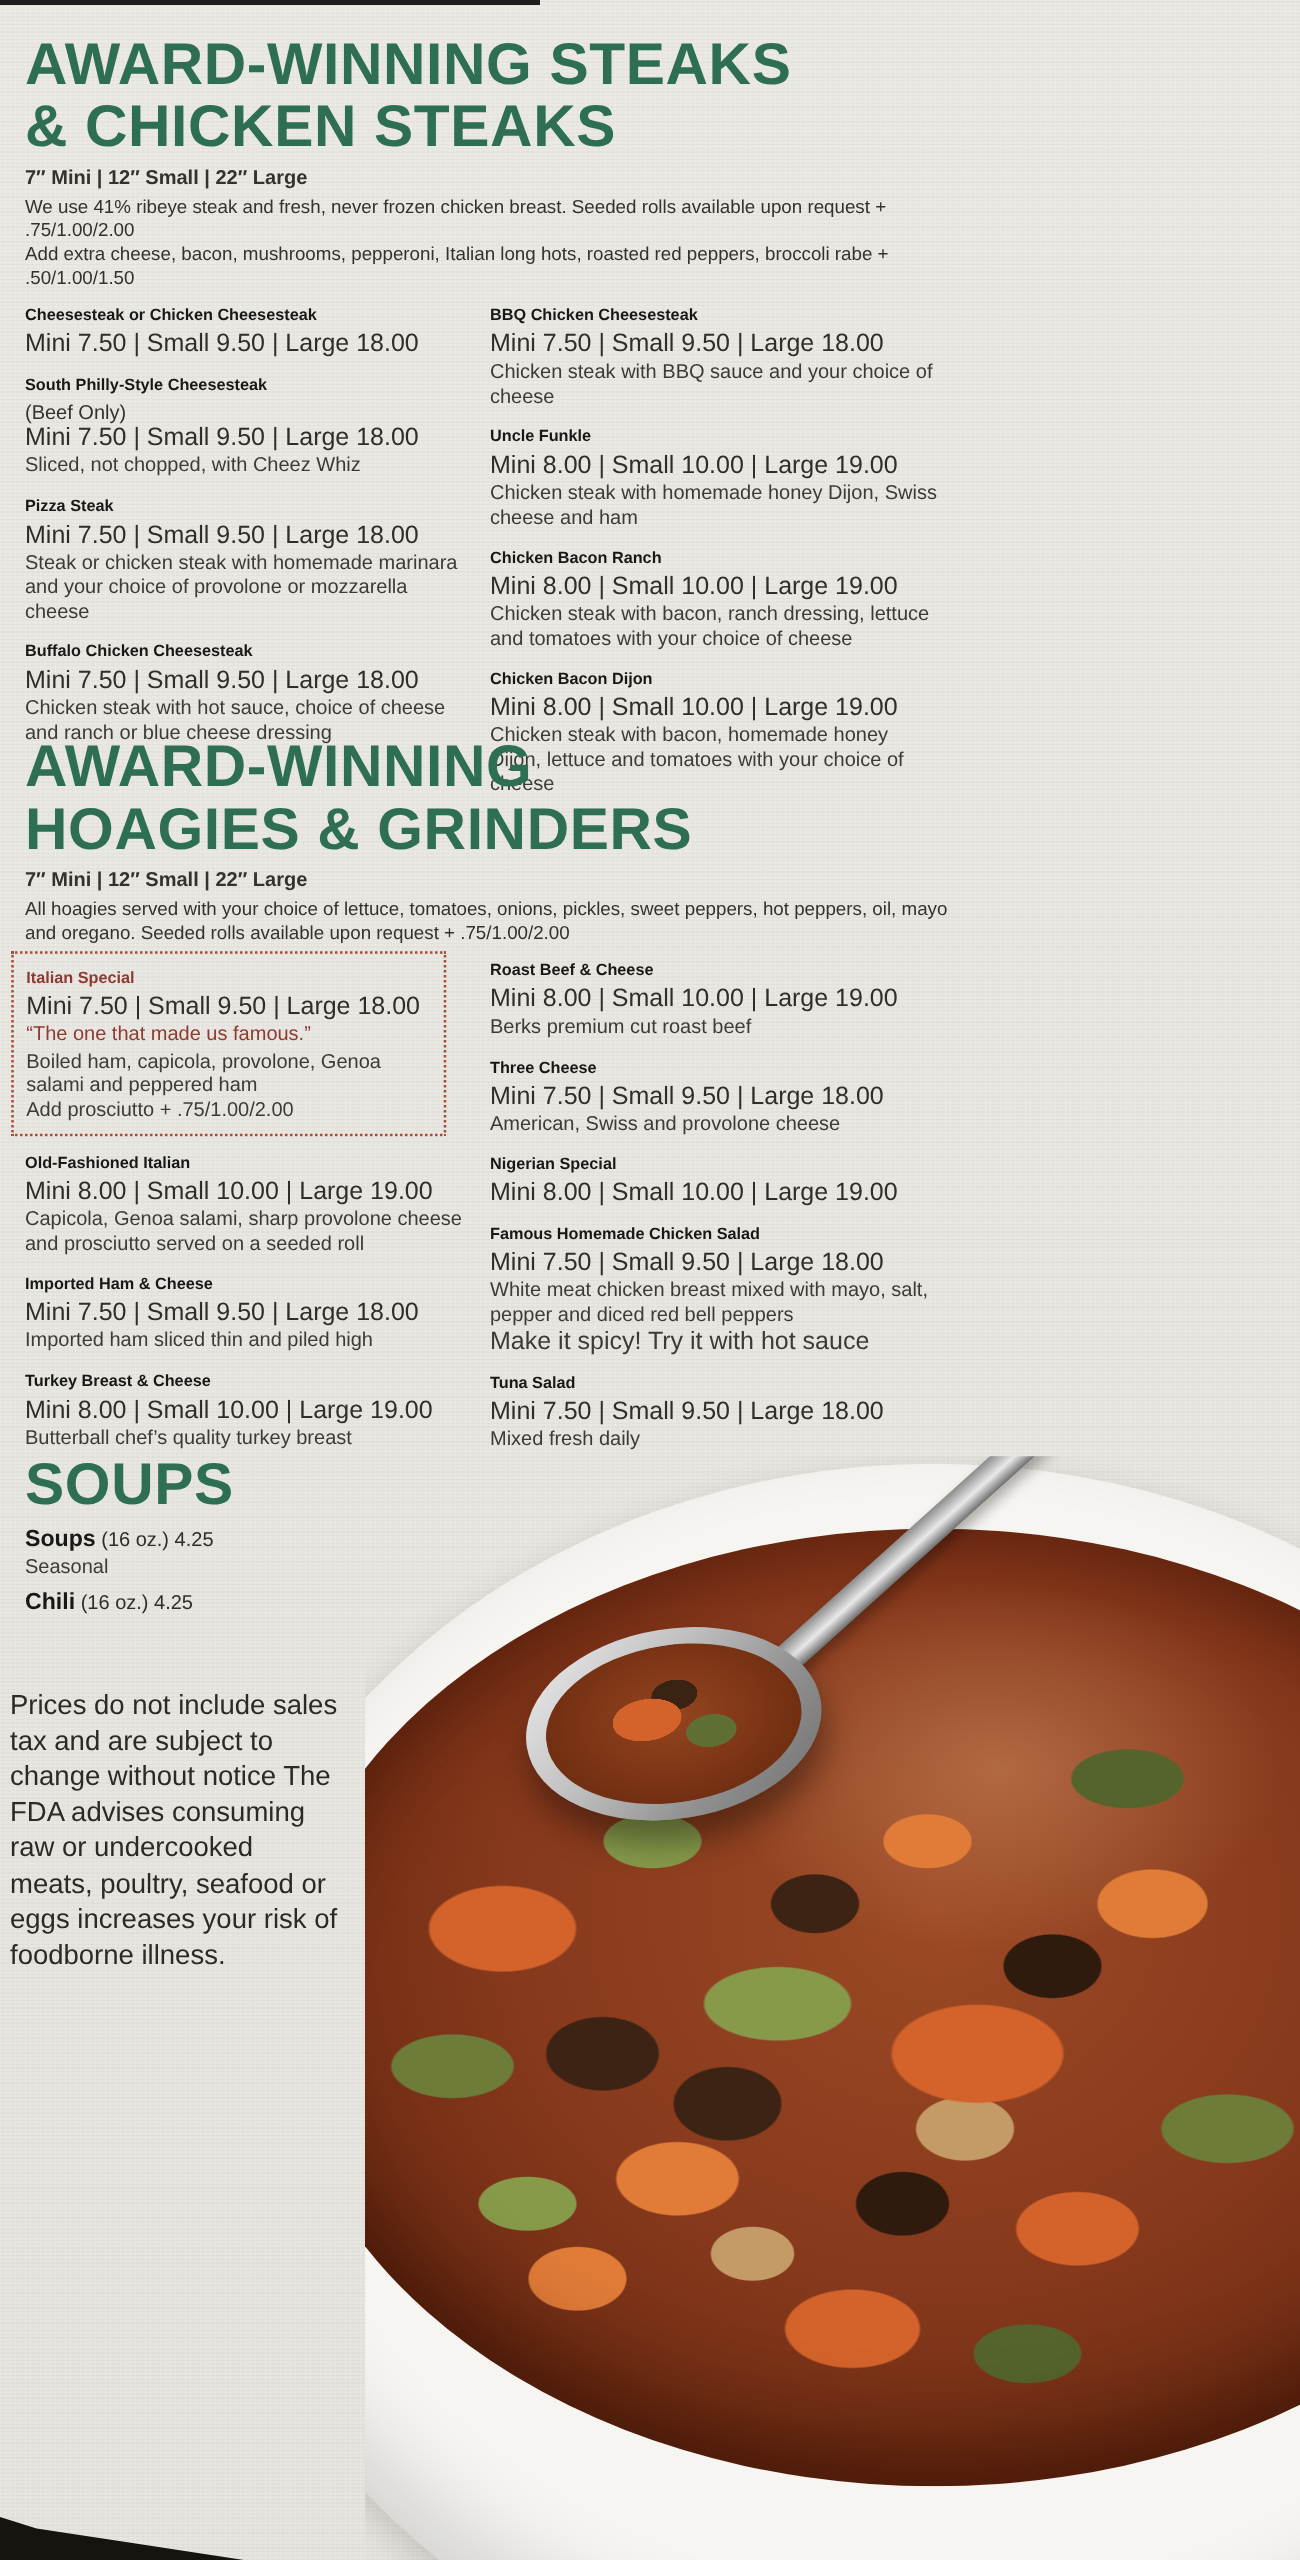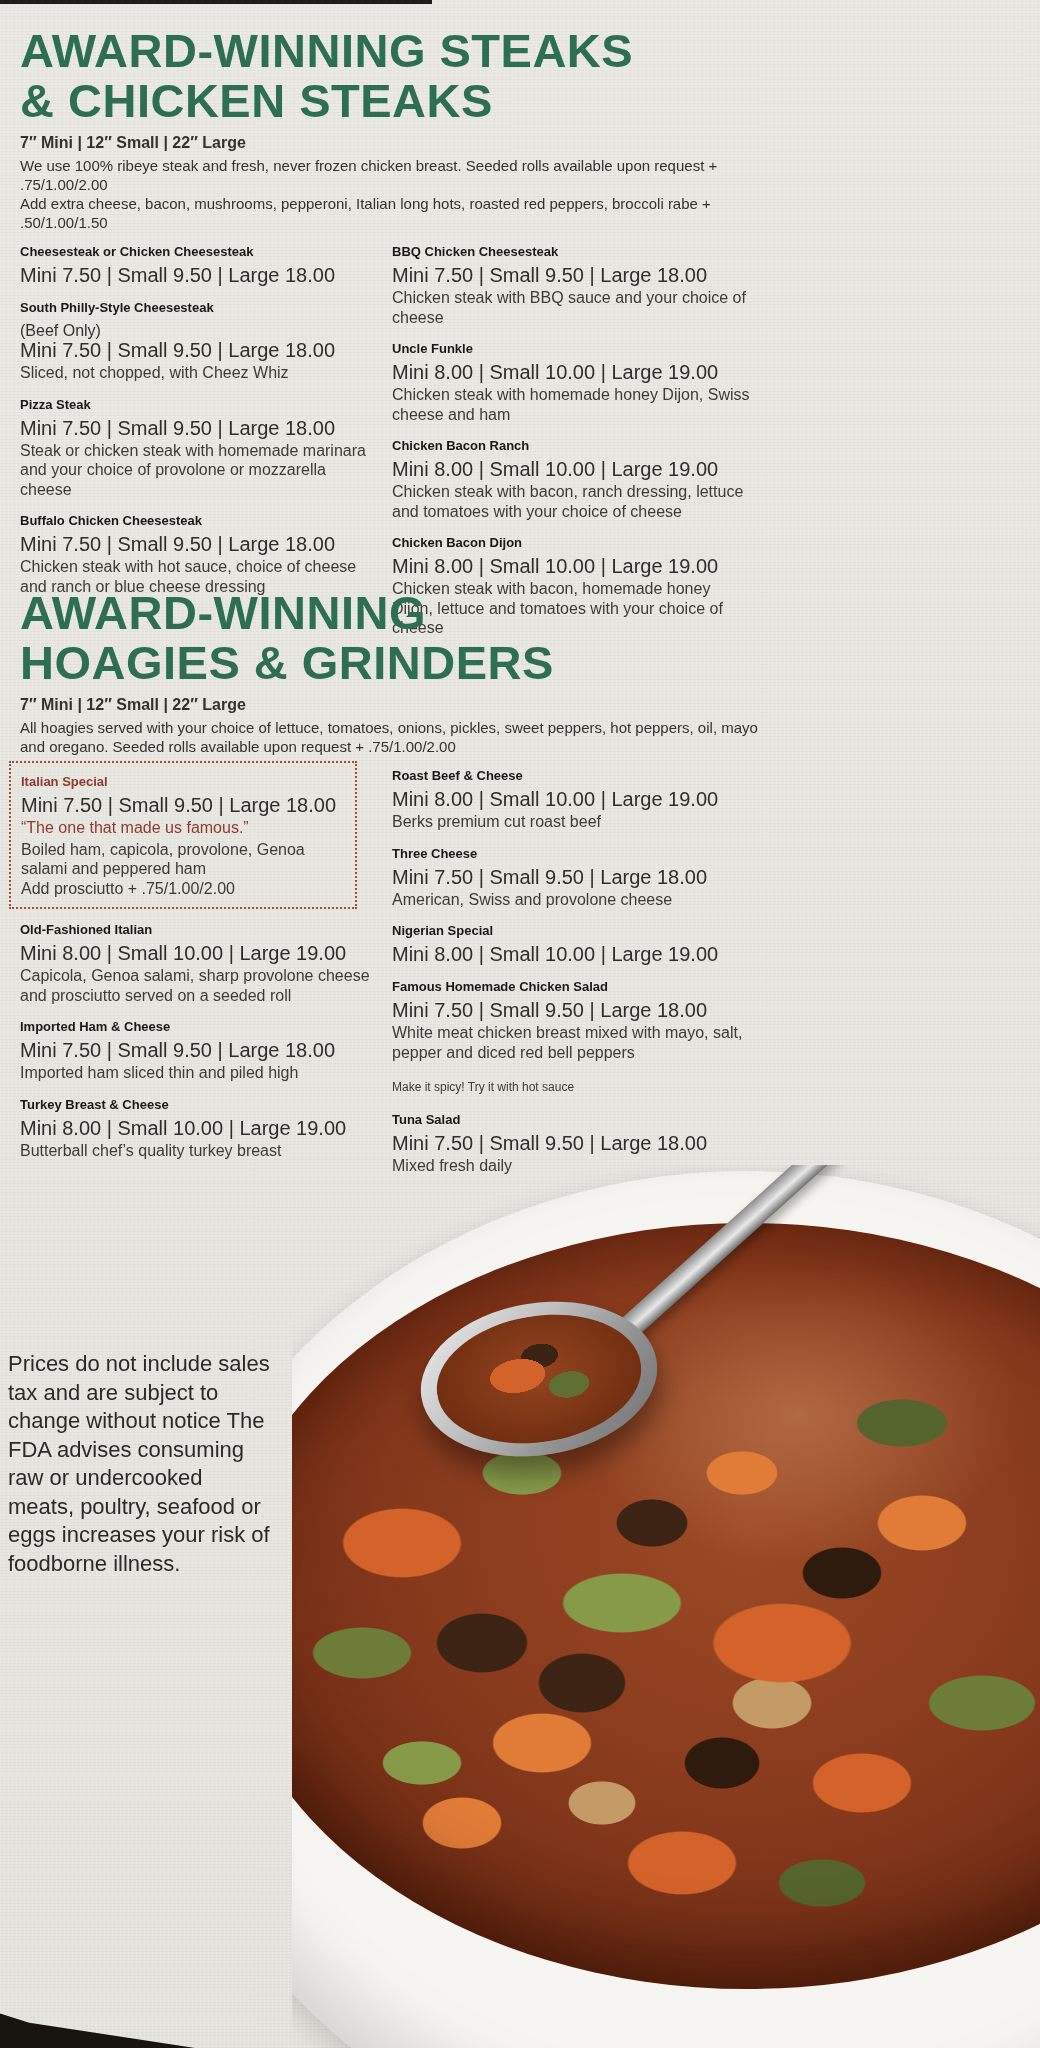--- a/index.html
+++ b/index.html
@@ -26,21 +26,21 @@
   .note { font-size:15px; line-height:19px; color:#33322f; }
   .cols { display:flex; margin-top:9px; }
   .col.left  { width:372px; padding-right:16px; }
   .col.right { width:360px; }
 
   .item { margin-bottom:11px; }
   .item-name { font-size:13px; line-height:22px; font-weight:700; color:#181816; margin-bottom:2px; }
   .item-sub { font-size:16px; line-height:19px; color:#33322f; }
   .item-prices { font-size:20px; line-height:21px; color:#2f2e2b; margin-bottom:2px; }
   .item-desc { font-size:16px; line-height:19.5px; color:#3c3b37; }
-  .item-extra { font-size:12px; line-height:19.5px; color:#3c3b37; margin-top:16px; }
+  .item-extra { font-size:20px; line-height:19.5px; color:#3c3b37; margin-top:2px; }
 
   .featured { border:2px dotted #aa4c34; padding:8px 10px 9px; margin:-4px 0 10px -11px; width:348px; }
   .featured .item-name { color:#8e3a31; }
   .tagline { font-size:16px; line-height:19.5px; color:#8e3a31; margin:1px 0 2px; }
 
   .sec.steaks  { top:26px; }
   .sec.hoagies { top:588px; }
   .sec.soups-sec { top:1162px; width:330px; }
 
   .soup-line { font-size:16px; margin-top:7px; color:#2f2e2b; }
@@ -122,21 +122,21 @@
 <body>
 
 <div class="page">
 
   <section class="sec steaks">
     <h1 class="sec-title">
       <span class="line">AWARD-WINNING STEAKS</span>
       <span class="line">&amp; CHICKEN STEAKS</span>
     </h1>
     <div class="sizes">7″ Mini | 12″ Small | 22″ Large</div>
-    <div class="note">We use 100% ribeye steak and fresh, never frozen chicken breast. Seeded rolls available upon request + .75/1.00/2.00</div>
+    <div class="note">We use 41% ribeye steak and fresh, never frozen chicken breast. Seeded rolls available upon request + .75/1.00/2.00</div>
     <div class="note">Add extra cheese, bacon, mushrooms, pepperoni, Italian long hots, roasted red peppers, broccoli rabe + .50/1.00/1.50</div>
 
     <div class="cols">
       <div class="col left">
 
         <div class="item">
           <h3 class="item-name">Cheesesteak or Chicken Cheesesteak</h3>
           <div class="item-prices">Mini 7.50 | Small 9.50 | Large 18.00</div>
         </div>
 
@@ -257,20 +257,36 @@
         <div class="item">
           <h3 class="item-name">Tuna Salad</h3>
           <div class="item-prices">Mini 7.50 | Small 9.50 | Large 18.00</div>
           <div class="item-desc">Mixed fresh daily</div>
         </div>
 
       </div>
     </div>
   </section>
 
+  <section class="sec soups-sec">
+    <h1 class="sec-title">
+      <span class="line">SOUPS</span>
+    </h1>
+    <div class="soup-line">
+      <span class="nm">Soups</span>
+      <span class="sz">(16 oz.)</span>
+      <span class="pr">4.25</span>
+    </div>
+    <div class="soup-desc">Seasonal</div>
+    <div class="soup-line">
+      <span class="nm">Chili</span>
+      <span class="sz">(16 oz.)</span>
+      <span class="pr">4.25</span>
+    </div>
+  </section>
 
   <div class="photo">
     <div class="bowl"></div>
     <div class="soup"></div>
     <div class="spoon-handle"></div>
     <div class="spoon-bowl"></div>
   </div>
 
   <div class="footer">Prices do not include sales tax and are subject to change without notice The FDA advises consuming raw or undercooked meats, poultry, seafood or eggs increases your risk of foodborne illness.</div>
 

